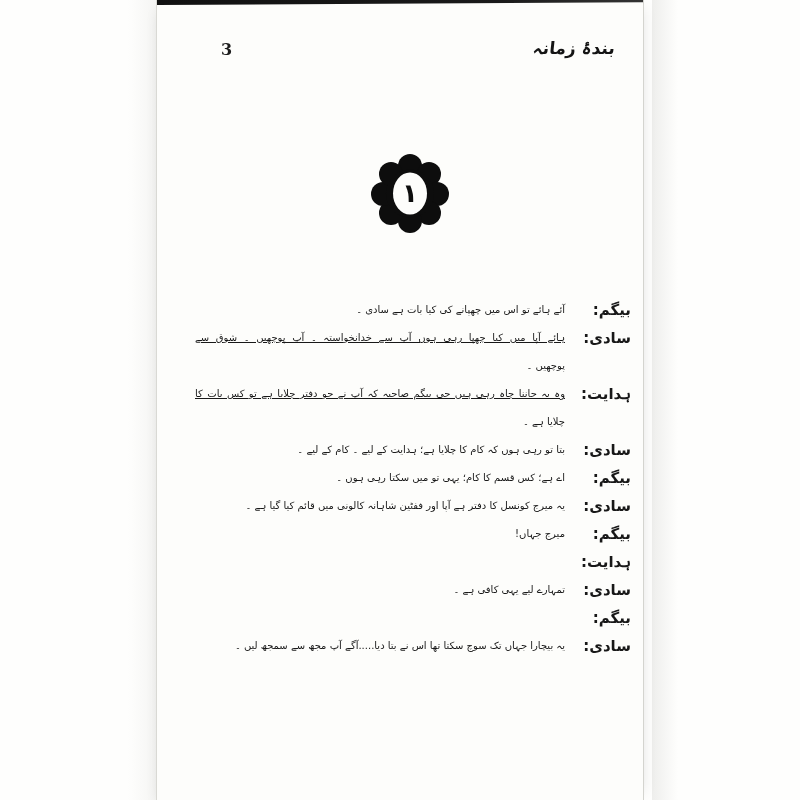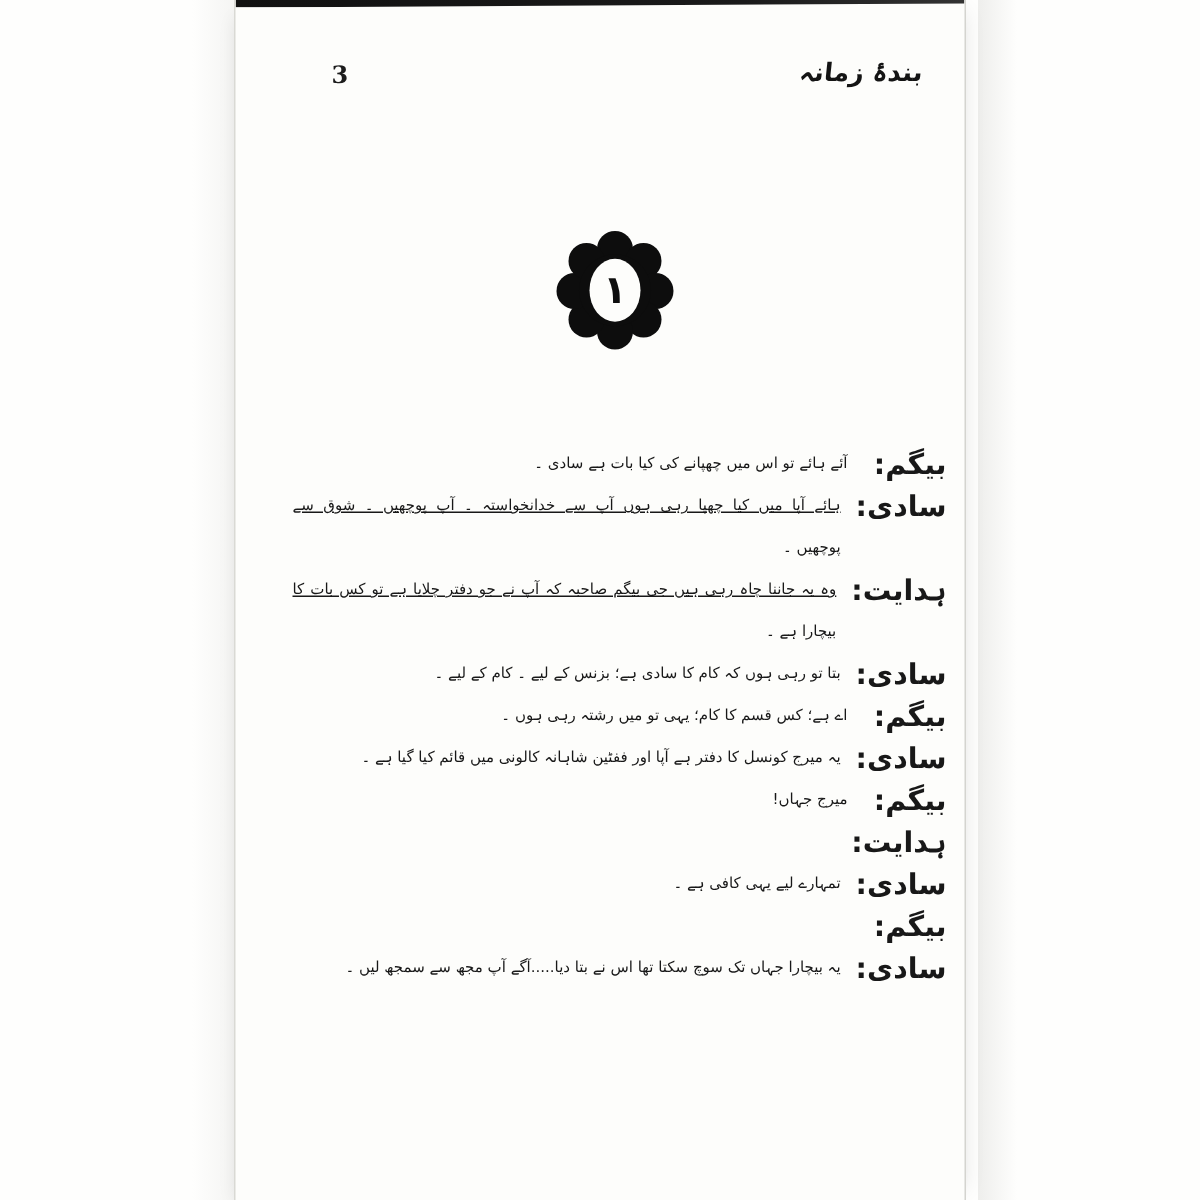--- a/index.html
+++ b/index.html
@@ -85,21 +85,21 @@
     color: #181818;
   }
   .row {
     display: flex;
     column-gap: 10px;
     align-items: flex-start;
   }
   .speaker {
     flex: 0 0 56px;
     font-weight: 700;
-    font-size: 19px;
+    font-size: 15px;
     line-height: 28px;
     white-space: nowrap;
   }
   .text {
     flex: 1 1 auto;
     min-width: 0;
   }
   .line {
     font-size: 10px;
     line-height: 28px;
@@ -159,35 +159,35 @@
         <div class="text">
           <div class="line full">ہائے آپا میں کیا چھپا رہی ہوں آپ سے خدانخواستہ ۔ آپ پوچھیں ۔ شوق سے</div>
           <div class="line">پوچھیں ۔</div>
         </div>
       </div>
 
       <div class="row">
         <div class="speaker">ہدایت:</div>
         <div class="text">
           <div class="line full">وہ یہ جاننا چاہ رہی ہیں جی بیگم صاحبہ کہ آپ نے جو دفتر چلایا ہے تو کس بات کا</div>
-          <div class="line">بیچارا ہے ۔</div>
+          <div class="line">چلایا ہے ۔</div>
         </div>
       </div>
 
       <div class="row">
         <div class="speaker">سادی:</div>
         <div class="text">
-            <div class="line">بتا تو رہی ہوں کہ کام کا سادی ہے؛ بزنس کے لیے ۔ کام کے لیے ۔</div>
-          </div>
-      </div>
-
-      <div class="row">
-        <div class="speaker">بیگم:</div>
-        <div class="text">
-            <div class="line">اے ہے؛ کس قسم کا کام؛ یہی تو میں رشتہ رہی ہوں ۔</div>
+            <div class="line">بتا تو رہی ہوں کہ کام کا چلایا ہے؛ ہدایت کے لیے ۔ کام کے لیے ۔</div>
+          </div>
+      </div>
+
+      <div class="row">
+        <div class="speaker">بیگم:</div>
+        <div class="text">
+            <div class="line">اے ہے؛ کس قسم کا کام؛ یہی تو میں سکتا رہی ہوں ۔</div>
           </div>
       </div>
 
       <div class="row">
         <div class="speaker">سادی:</div>
         <div class="text">
             <div class="line">یہ میرج کونسل کا دفتر ہے آپا اور ففٹین شاہانہ کالونی میں قائم کیا گیا ہے ۔</div>
           </div>
       </div>
 

